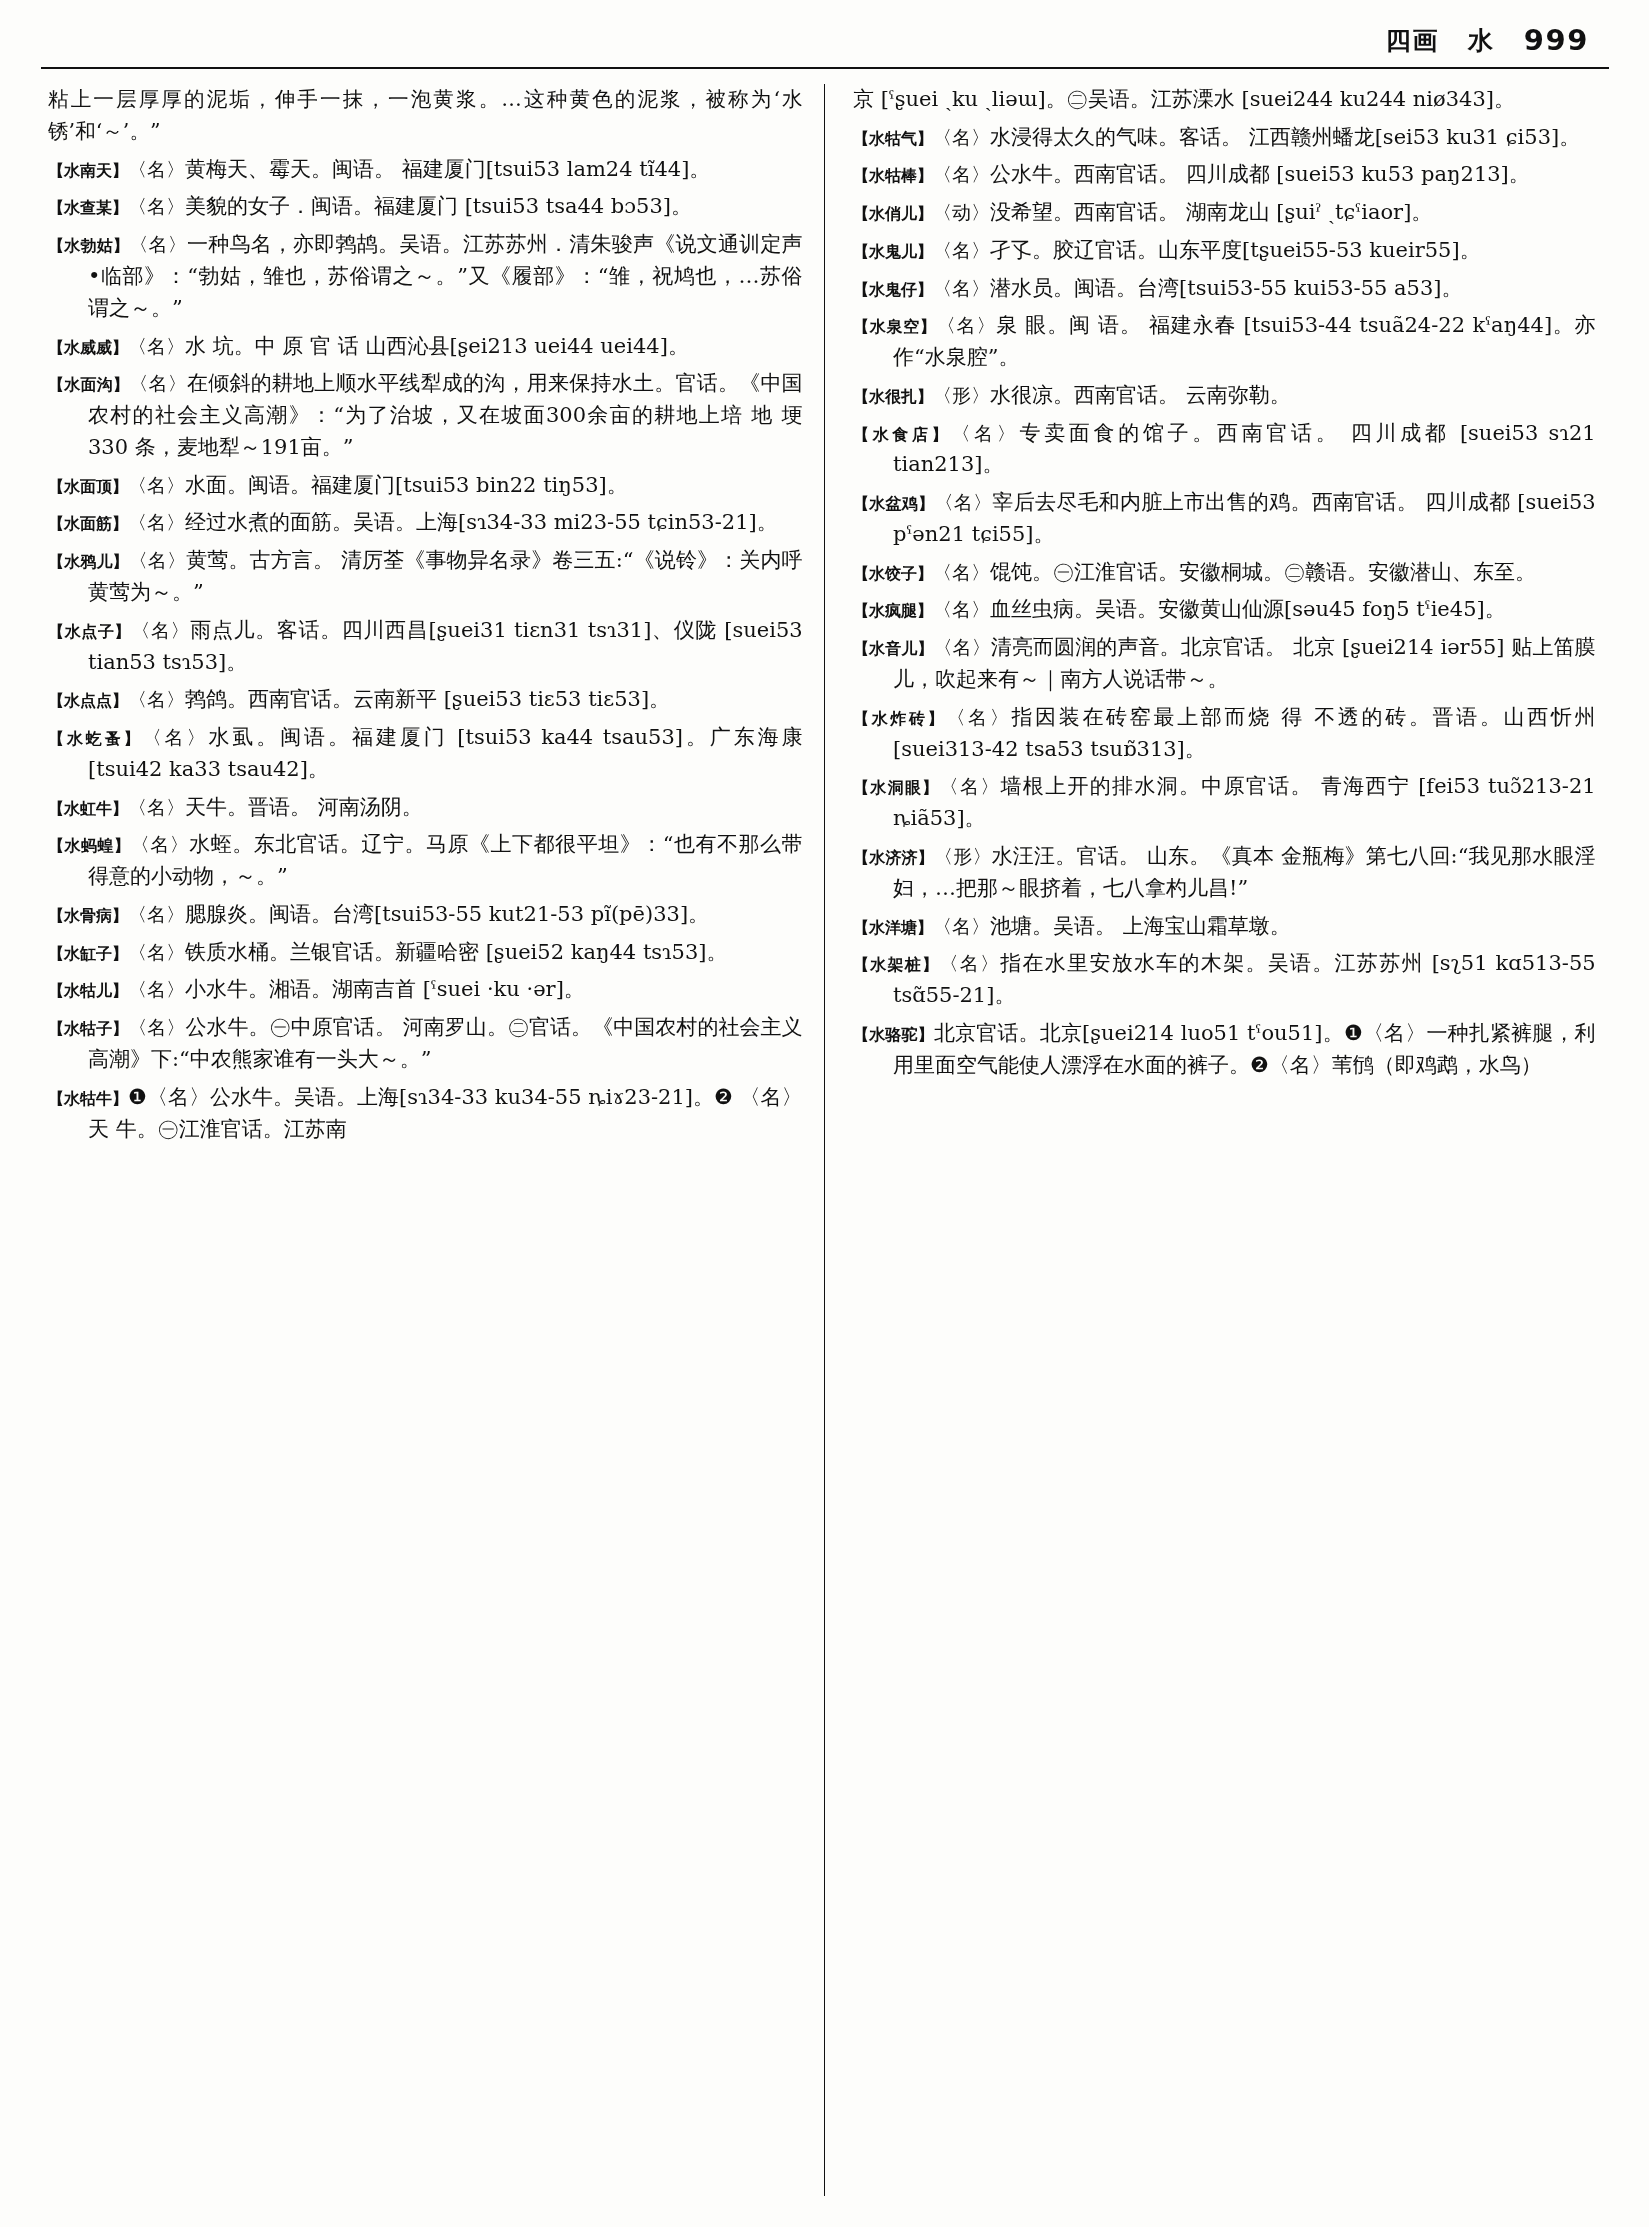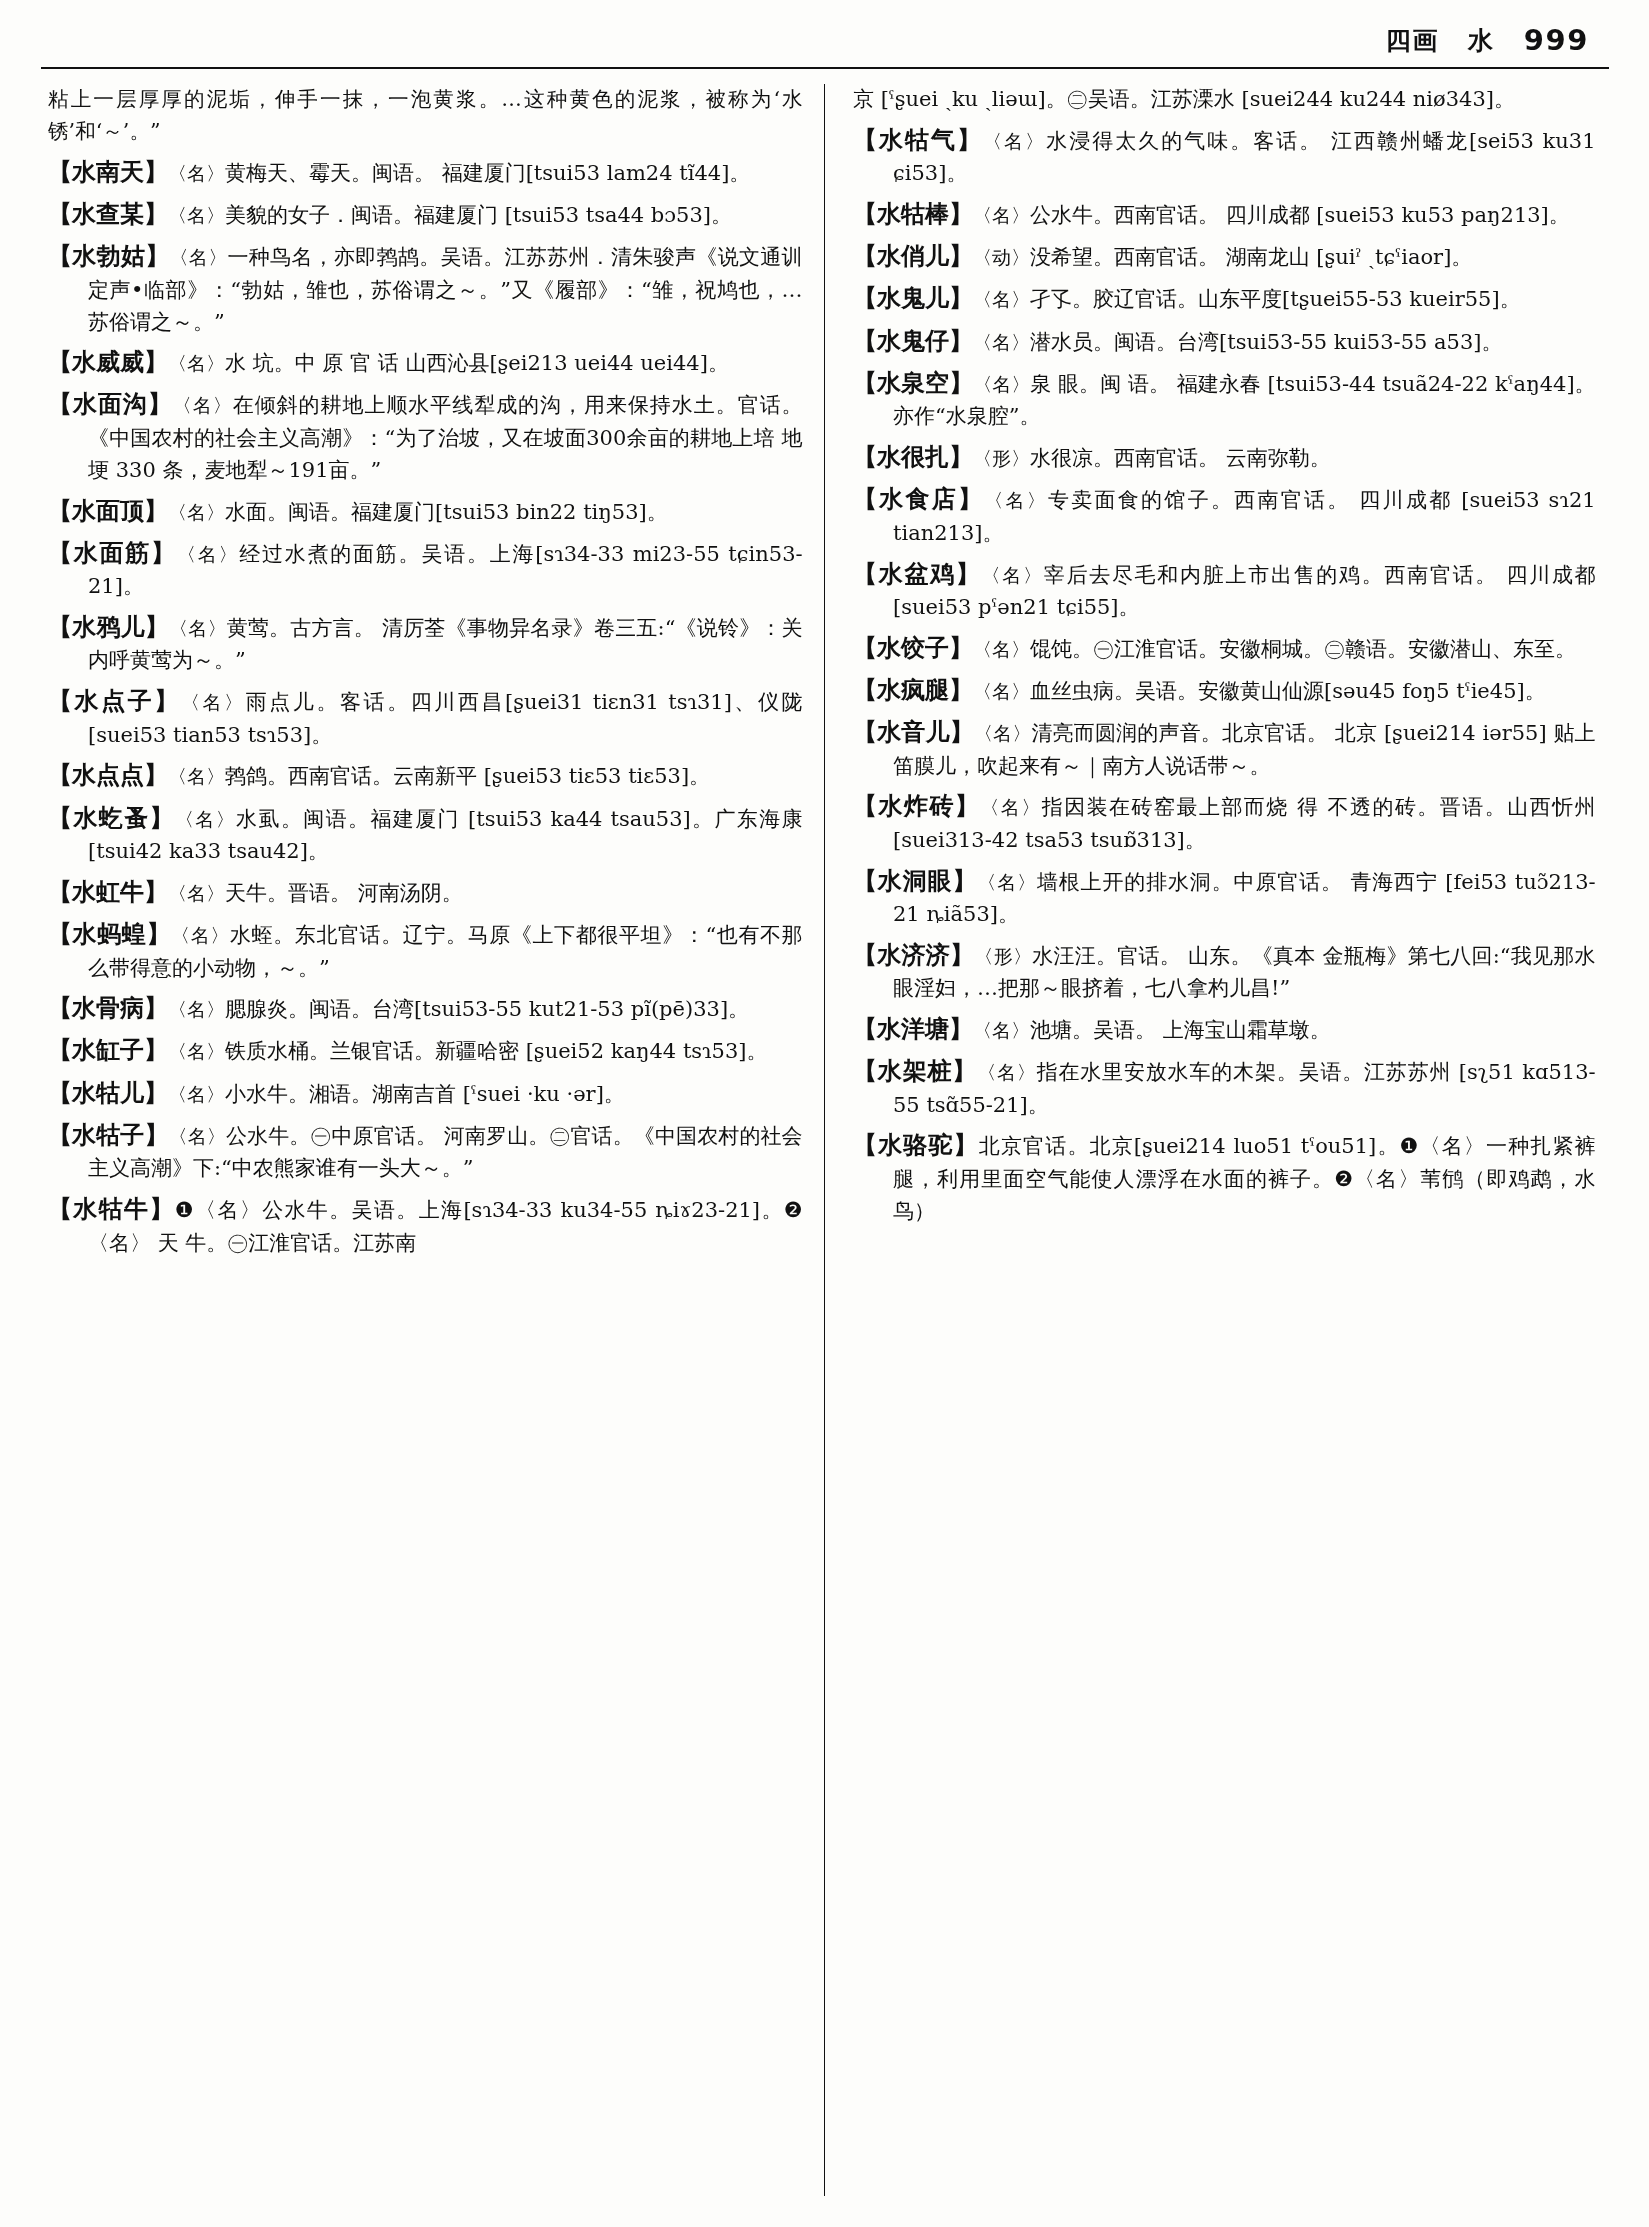--- a/index.html
+++ b/index.html
@@ -60,21 +60,21 @@
     text-indent: 0;
     padding-left: 40px;
     text-indent: -40px;
   }
   .entry.cont {
     padding-left: 0;
     text-indent: 0;
   }
   .hw {
     font-weight: bold;
-    font-size: 24px;
+    font-size: 16px;
     letter-spacing: 0px;
   }
   .pos {
     font-size: 19px;
   }
   .quote {
     font-size: 20.6px;
   }
 </style>
 </head>

